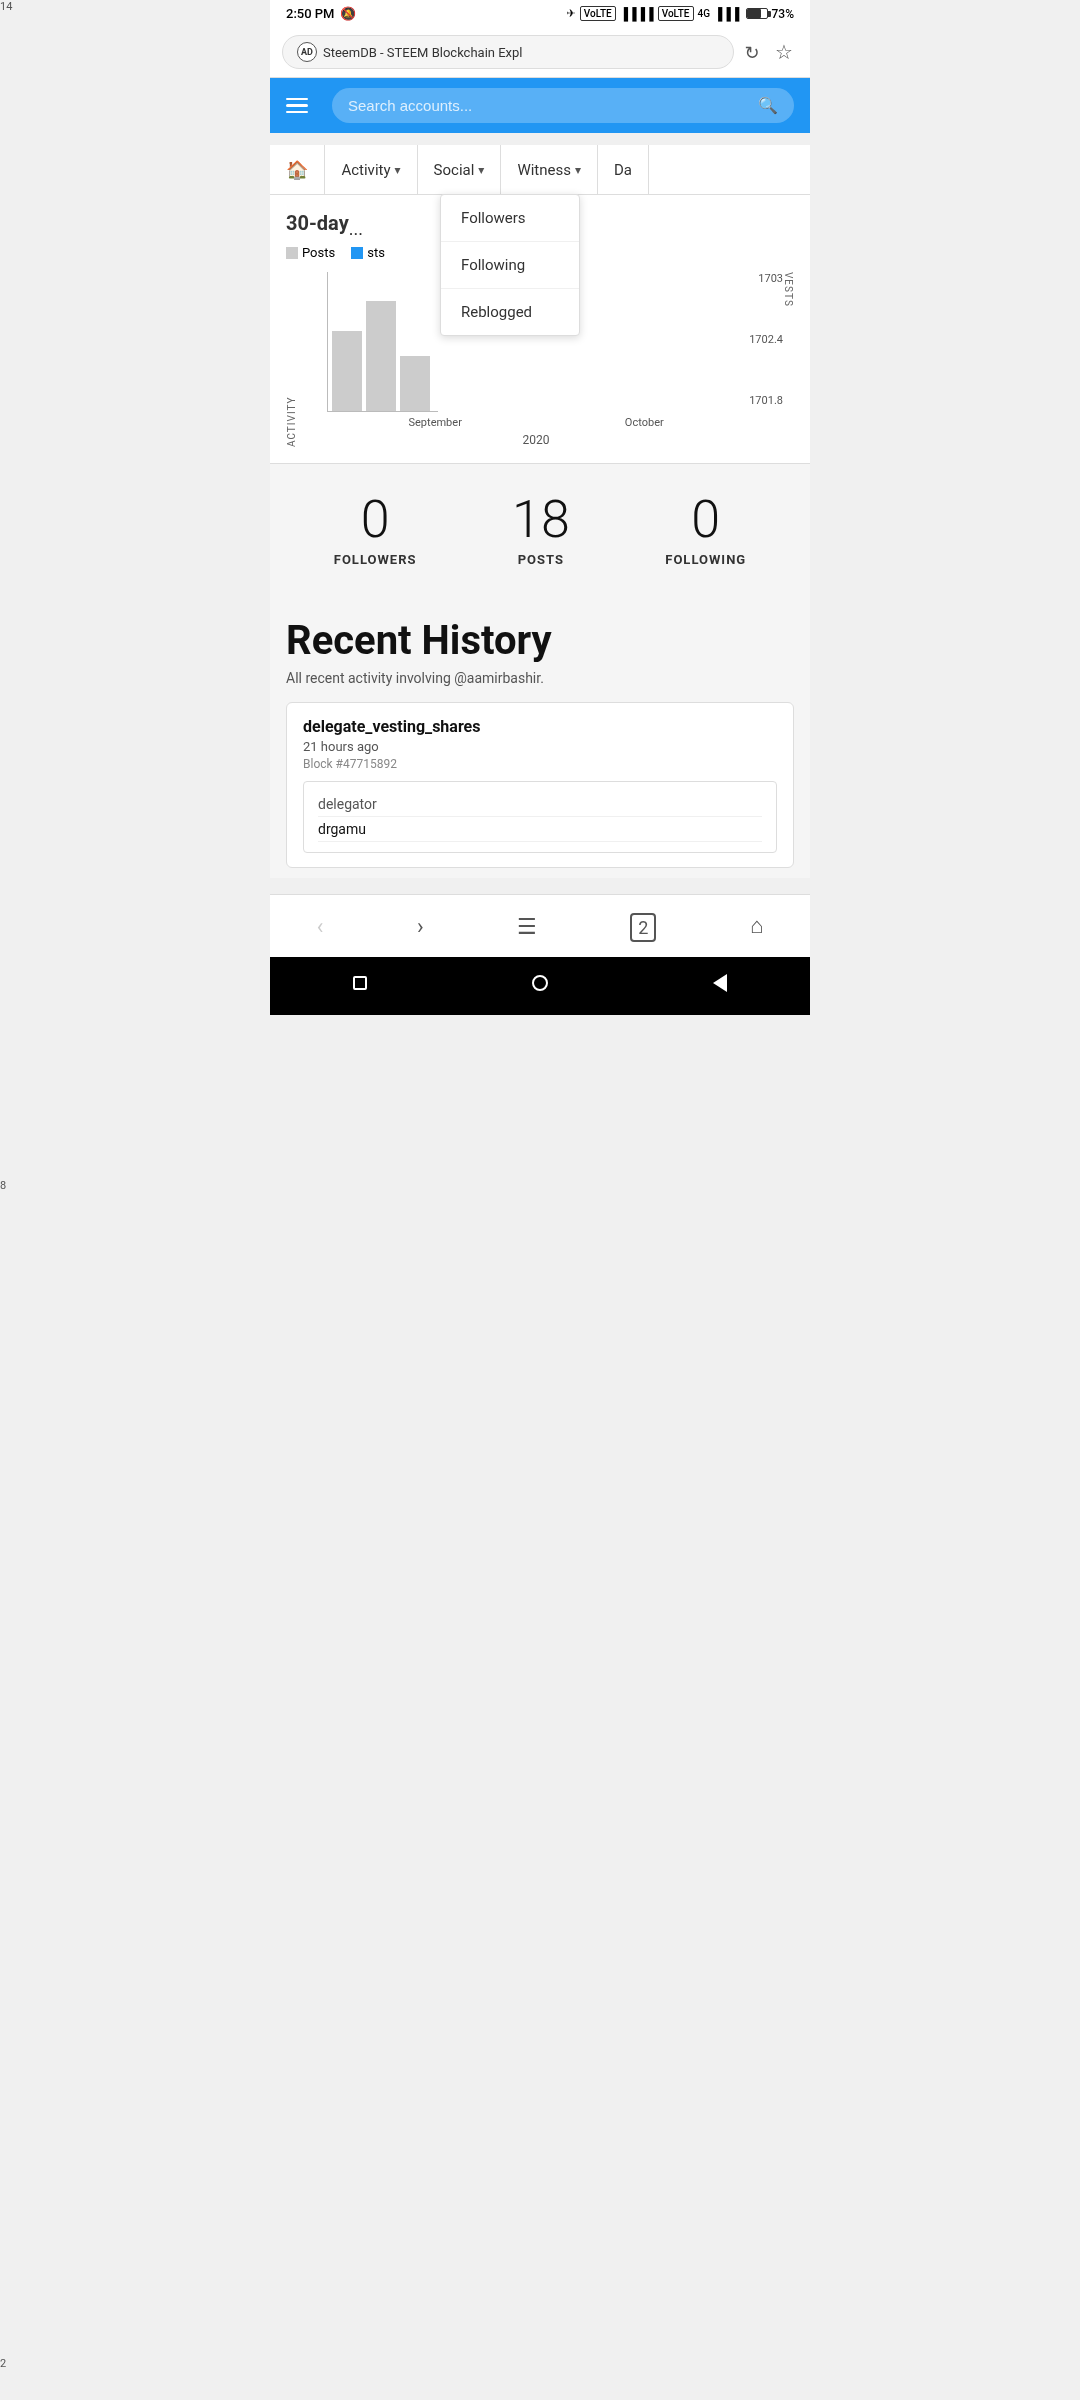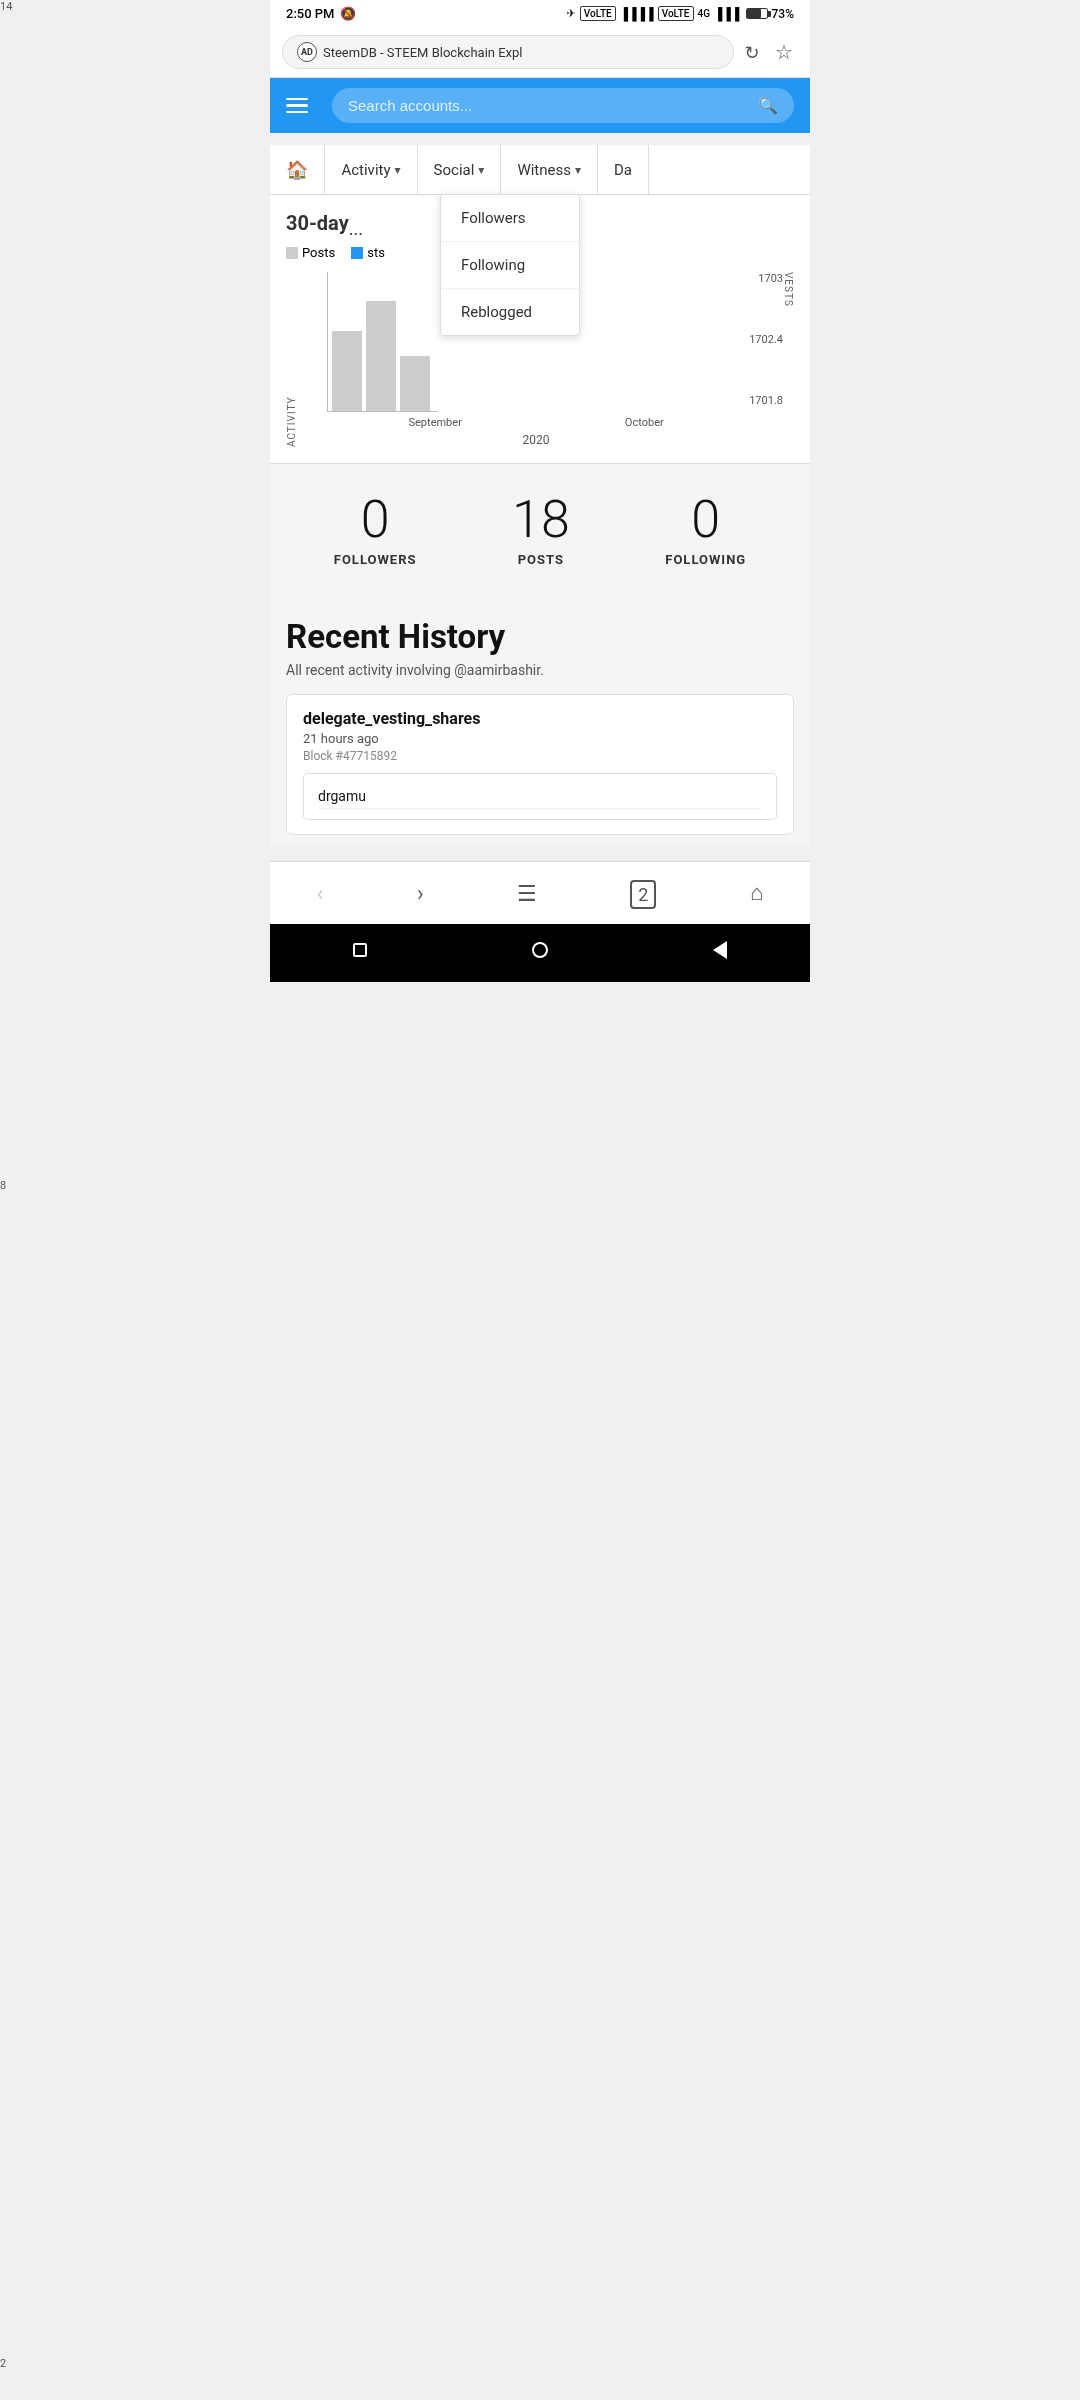--- a/index.html
+++ b/index.html
@@ -305,21 +305,21 @@
       letter-spacing: 1px;
       margin-top: 6px;
     }
 
     
     .recent-history {
       background: #f5f5f5;
       padding: 20px 16px 10px;
     }
     .history-title {
-      font-size: 33px;
+      font-size: 40px;
       font-weight: bold;
       color: #111;
       margin-bottom: 6px;
     }
     .history-subtitle {
       font-size: 14px;
       color: #555;
       margin-bottom: 16px;
     }
 
@@ -571,20 +571,23 @@
     <div class="history-title">Recent History</div>
     <div class="history-subtitle">All recent activity involving @aamirbashir.</div>
 
     <div class="history-card">
       <div class="history-card-title">delegate_vesting_shares</div>
       <div class="history-card-time">21 hours ago</div>
       <div class="history-card-block">Block #47715892</div>
 
       <div class="history-detail-card">
         <div class="detail-row">
+          <span class="detail-label">delegator</span>
+        </div>
+        <div class="detail-row">
           <span class="detail-value">drgamu</span>
         </div>
       </div>
     </div>
   </div>
 
 </div>
 
 <div class="bottom-nav">
   <div class="nav-btn disabled">

